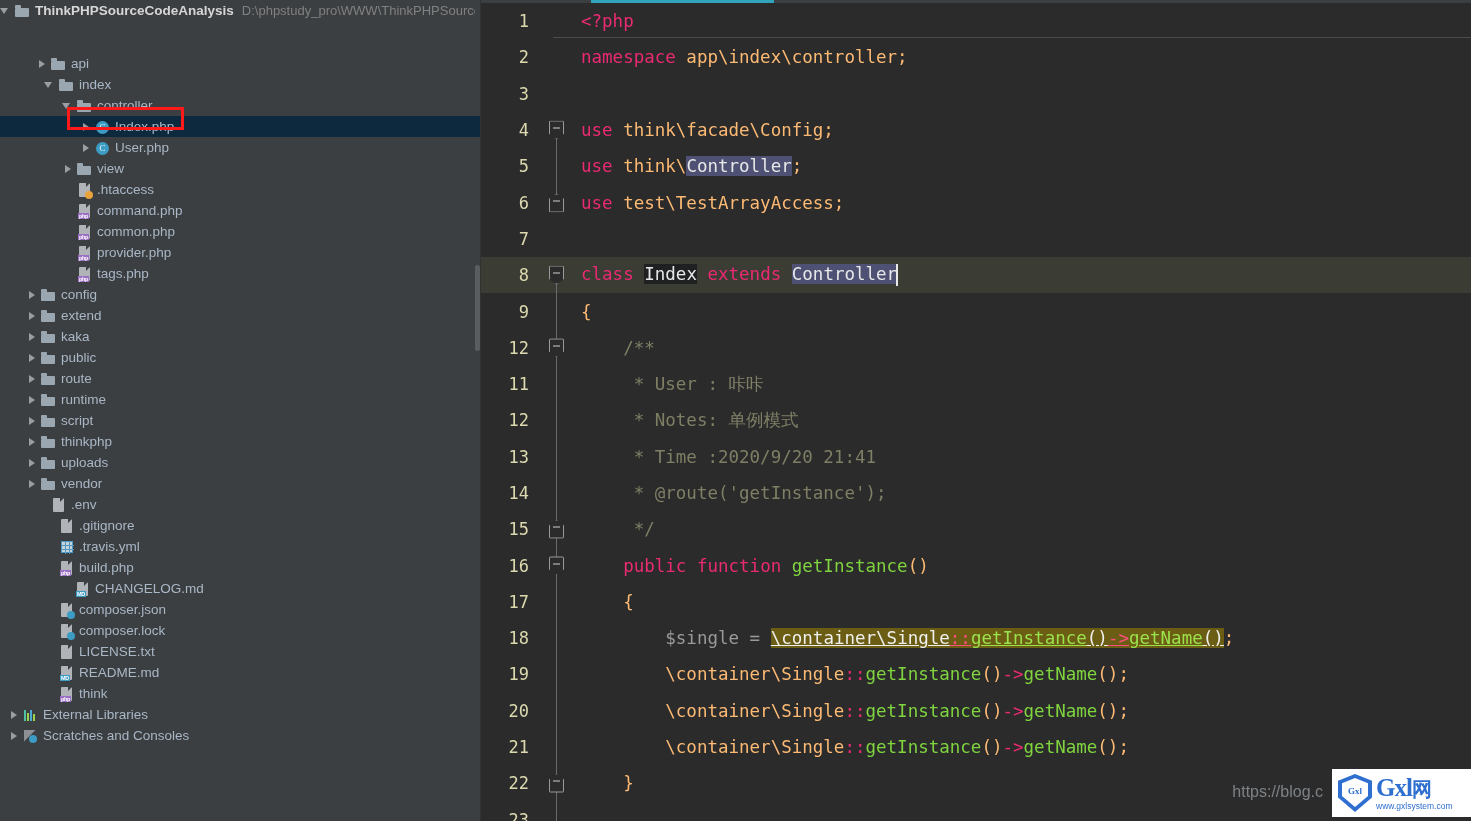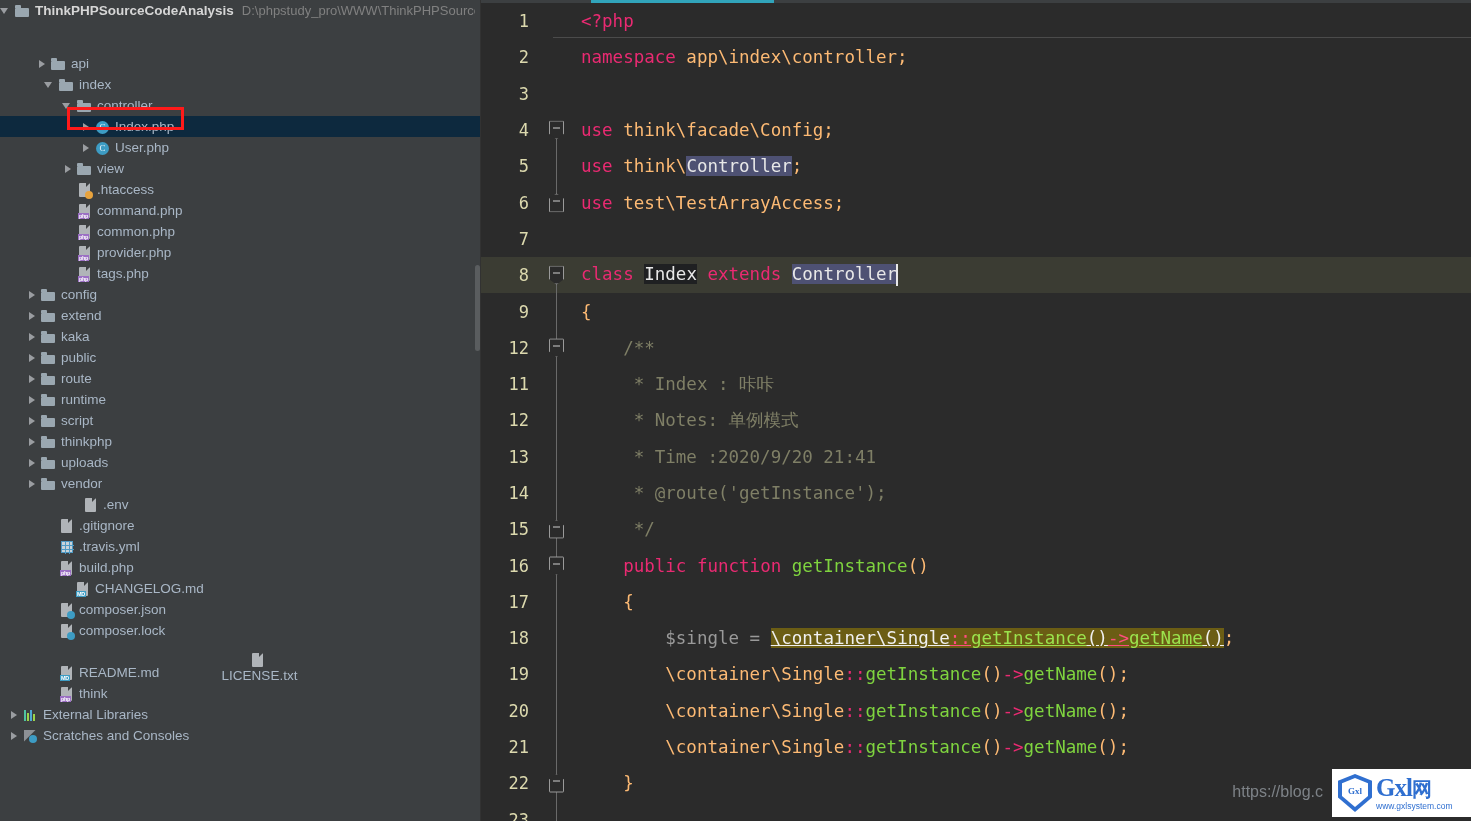--- a/index.html
+++ b/index.html
@@ -393,21 +393,21 @@
         <div class="tree-row" style="padding-left: 26px;">
           <span class="arrow right"></span>
           <span class="ico folder"></span>
           <span class="name">uploads</span>
         </div>
         <div class="tree-row" style="padding-left: 26px;">
           <span class="arrow right"></span>
           <span class="ico folder"></span>
           <span class="name">vendor</span>
         </div>
-        <div class="tree-row" style="padding-left: 68px;">
+        <div class="tree-row" style="padding-left: 36px;">
           <span class="arrow "></span>
           <span class="ico">
             <span class="sheet"></span>
           </span>
           <span class="name">.env</span>
         </div>
         <div class="tree-row" style="padding-left: 44px;">
           <span class="arrow "></span>
           <span class="ico">
             <span class="sheet"></span>
@@ -451,21 +451,21 @@
           <span class="name">composer.json</span>
         </div>
         <div class="tree-row" style="padding-left: 44px;">
           <span class="arrow "></span>
           <span class="ico">
             <span class="sheet"></span>
             <span class="dot-badge blue"></span>
           </span>
           <span class="name">composer.lock</span>
         </div>
-        <div class="tree-row" style="padding-left: 44px; flex-direction: column;">
+        <div class="tree-row" style="padding-left: 44px;">
           <span class="arrow "></span>
           <span class="ico">
             <span class="sheet"></span>
           </span>
           <span class="name">LICENSE.txt</span>
         </div>
         <div class="tree-row" style="padding-left: 44px;">
           <span class="arrow "></span>
           <span class="ico">
             <span class="sheet"></span>
@@ -593,21 +593,21 @@
           <div class="marker top"></div>
         </div>
         <div class="code"><span class="cmt">    </span><span class="cmt">/**</span></div>
       </div>
 
       <div class="line">
         <div class="lnum">11</div>
         <div class="fold">
           <div class="vline"></div>
         </div>
-        <div class="code"><span class="cmt">     </span><span class="cmt">* Index : 咔咔</span></div>
+        <div class="code"><span class="cmt">     </span><span class="cmt">* User : 咔咔</span></div>
       </div>
 
       <div class="line">
         <div class="lnum">12</div>
         <div class="fold">
           <div class="vline"></div>
         </div>
         <div class="code"><span class="cmt">     </span><span class="cmt">* Notes: 单例模式</span></div>
       </div>
 

